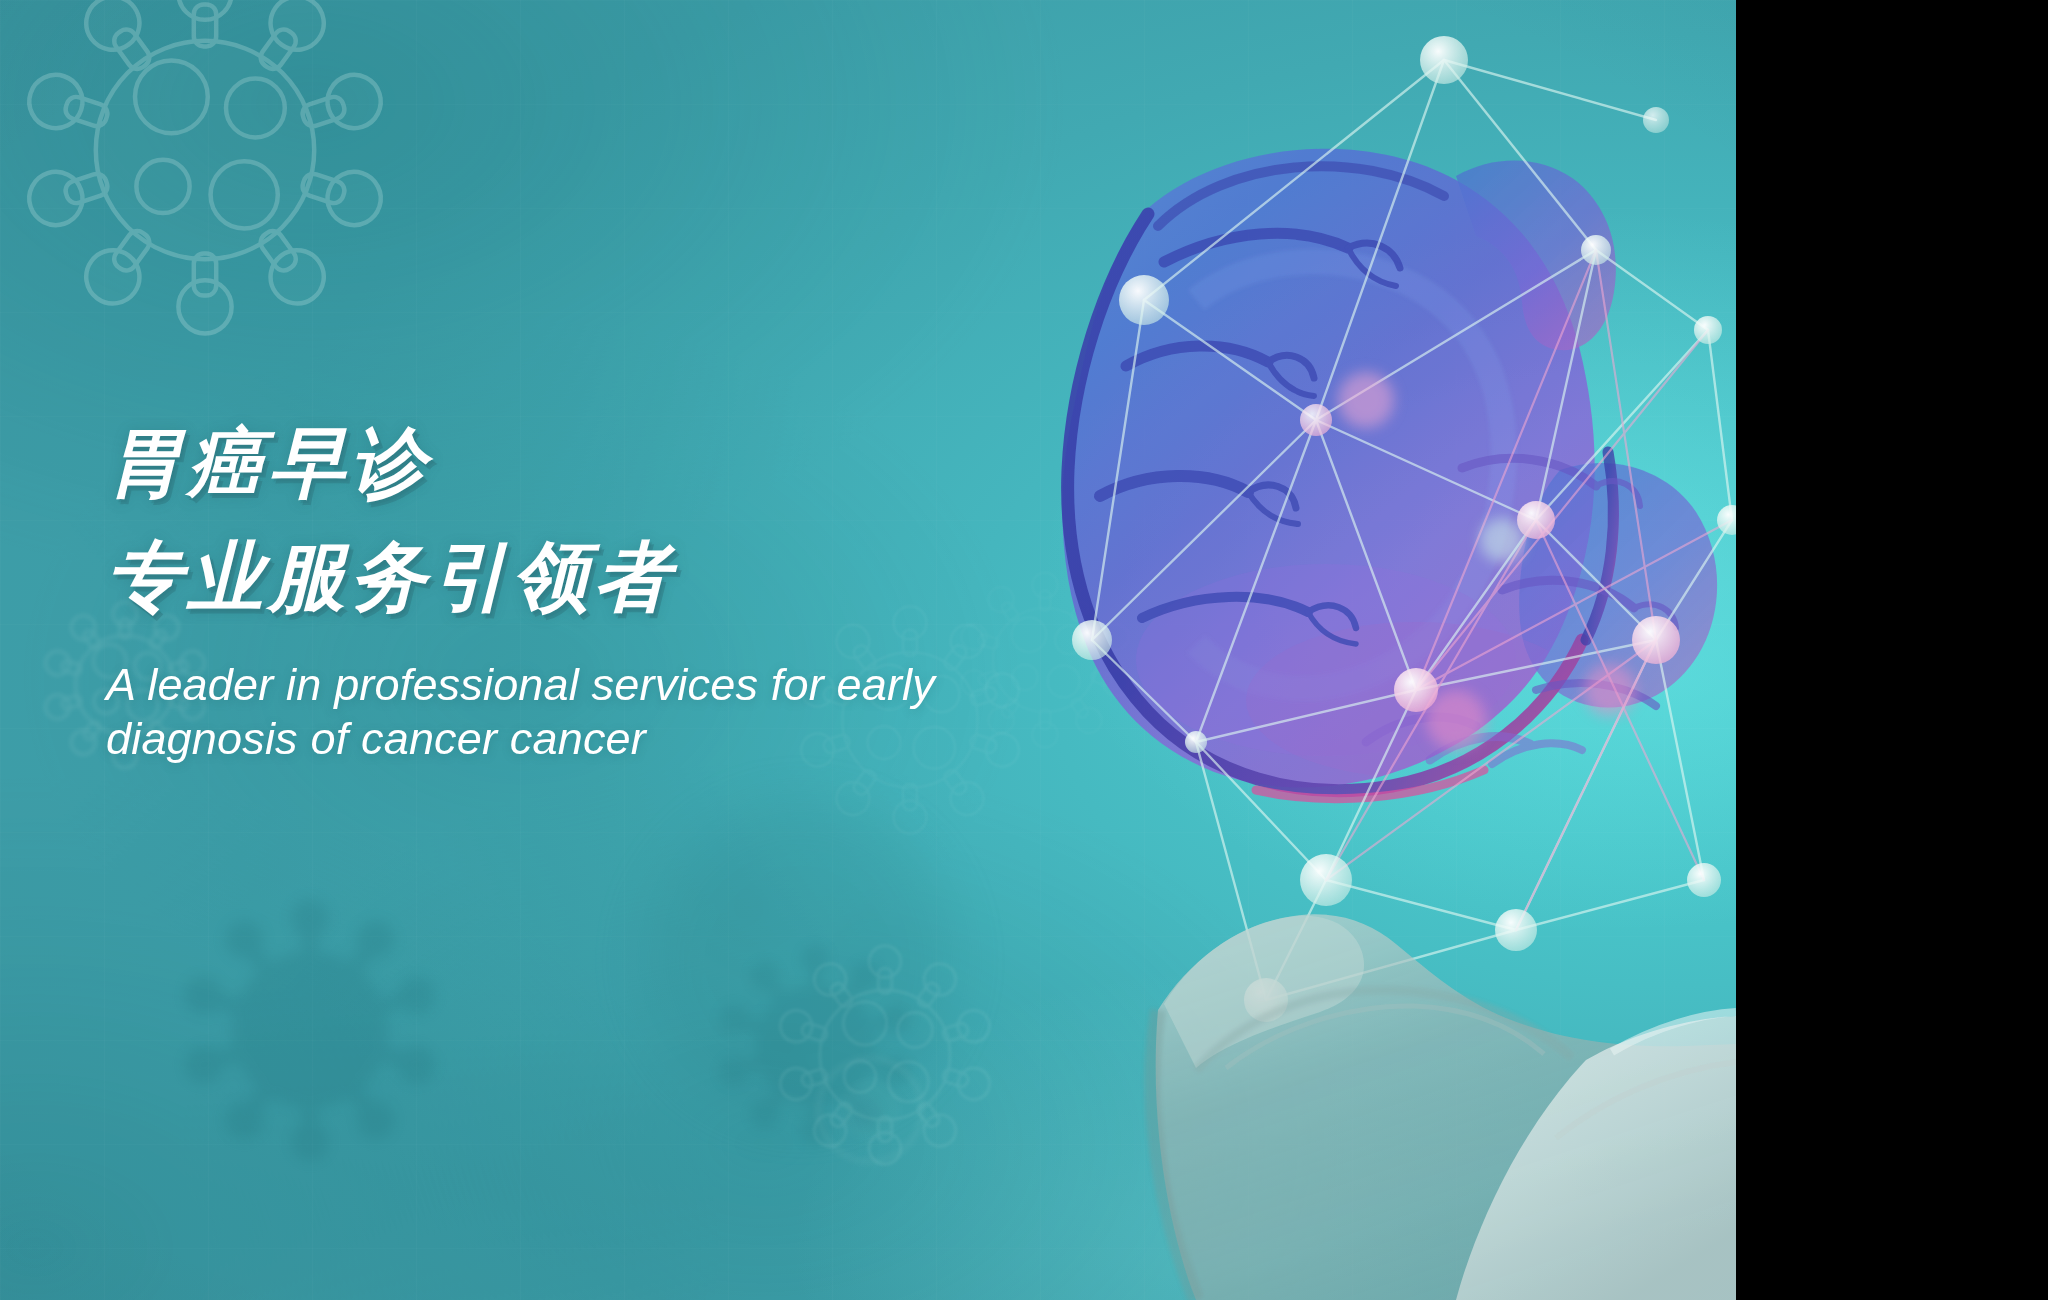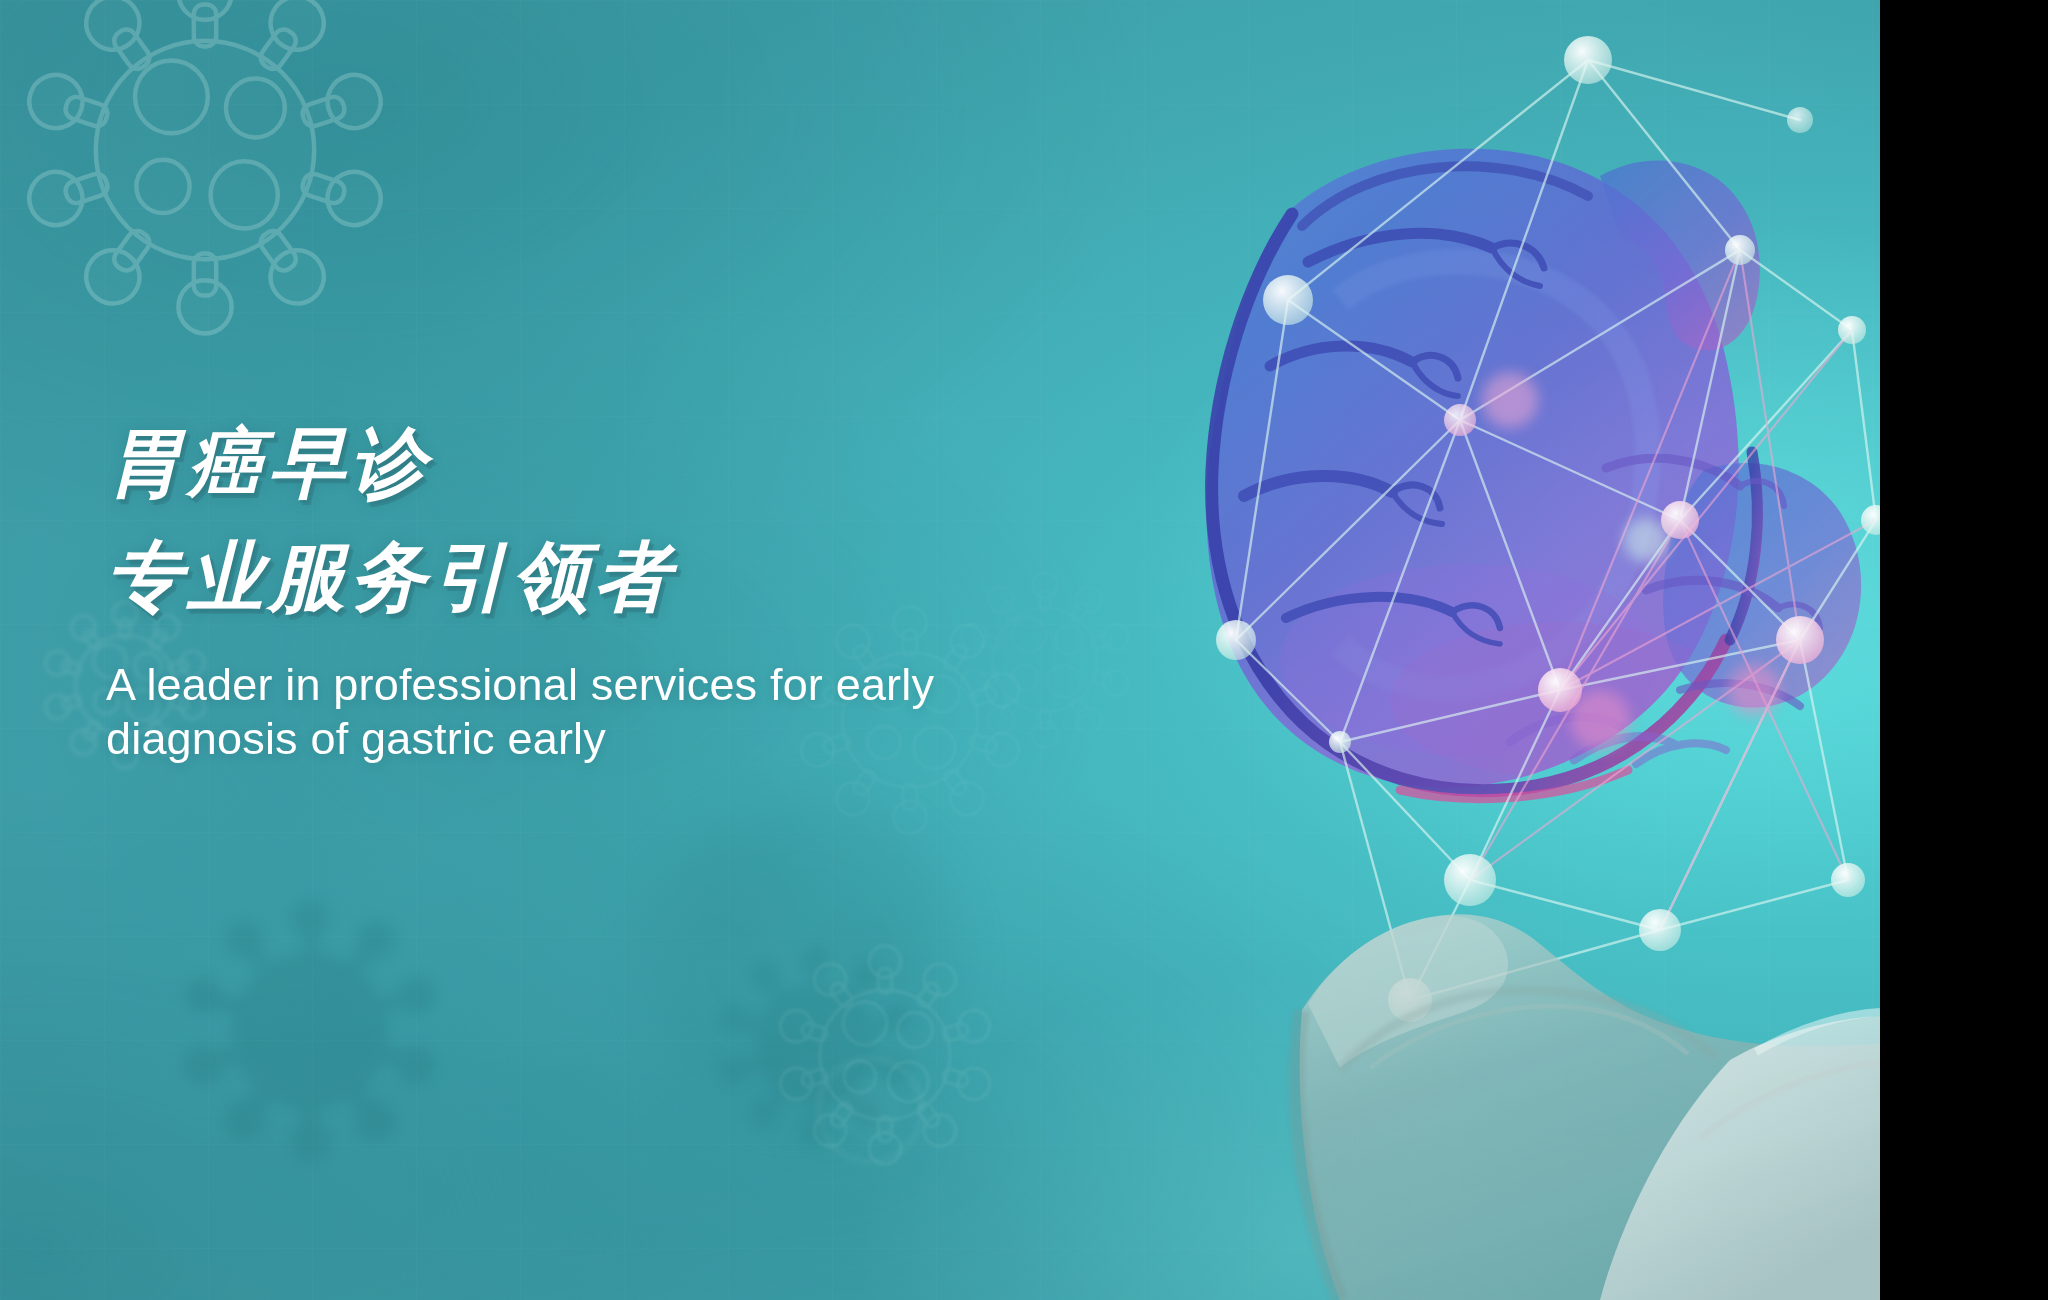--- a/index.html
+++ b/index.html
@@ -1,20 +1,20 @@
 <!DOCTYPE html>
 <html><head>
 <meta charset="utf-8">
 <style>
   html,body{margin:0;padding:0;background:#000;}
   *{box-sizing:border-box;}
 
   .banner{
     position:relative;
-    width:1880px;
+    width:1736px;
     height:1300px;
     overflow:hidden;
     font-family:"Liberation Sans", sans-serif;
     background:#404040;
   }
 
   
   .bg-base{
     position:absolute; inset:0;
     background:
@@ -93,21 +93,21 @@
   .subhead{
     margin:38px 0 0 0;
     font-size:45px;
     line-height:1.20;
     font-weight:400;
     color:#ffffff;
     letter-spacing:.004em;
     text-shadow:0 2px 10px rgba(30,96,104,.28);
     max-width:1000px;
   }
-  .subhead .sh-line{display:block;}
+  .subhead .sh-line{display:block;font-style:italic;}
 
   
   .illus{
     position:absolute;
     right:0; top:0;
     width:840px; height:1300px;
     z-index:6;
   }
   .illus svg{ display:block; width:100%; height:100%; }
 </style>
@@ -454,18 +454,18 @@
     </svg>
   </div>
 
   <div class="copy">
     <h1 class="headline">
       <span class="hl-line">胃癌早诊</span>
       <span class="hl-line">专业服务引领者</span>
     </h1>
     <p class="subhead">
       <span class="sh-line">A leader in professional services for early</span>
-      <span class="sh-line">diagnosis of gastric early</span>
+      <span class="sh-line">diagnosis of cancer cancer</span>
     </p>
   </div>
 
   <div class="vignette"></div>
 </div>
 
 </body></html>

